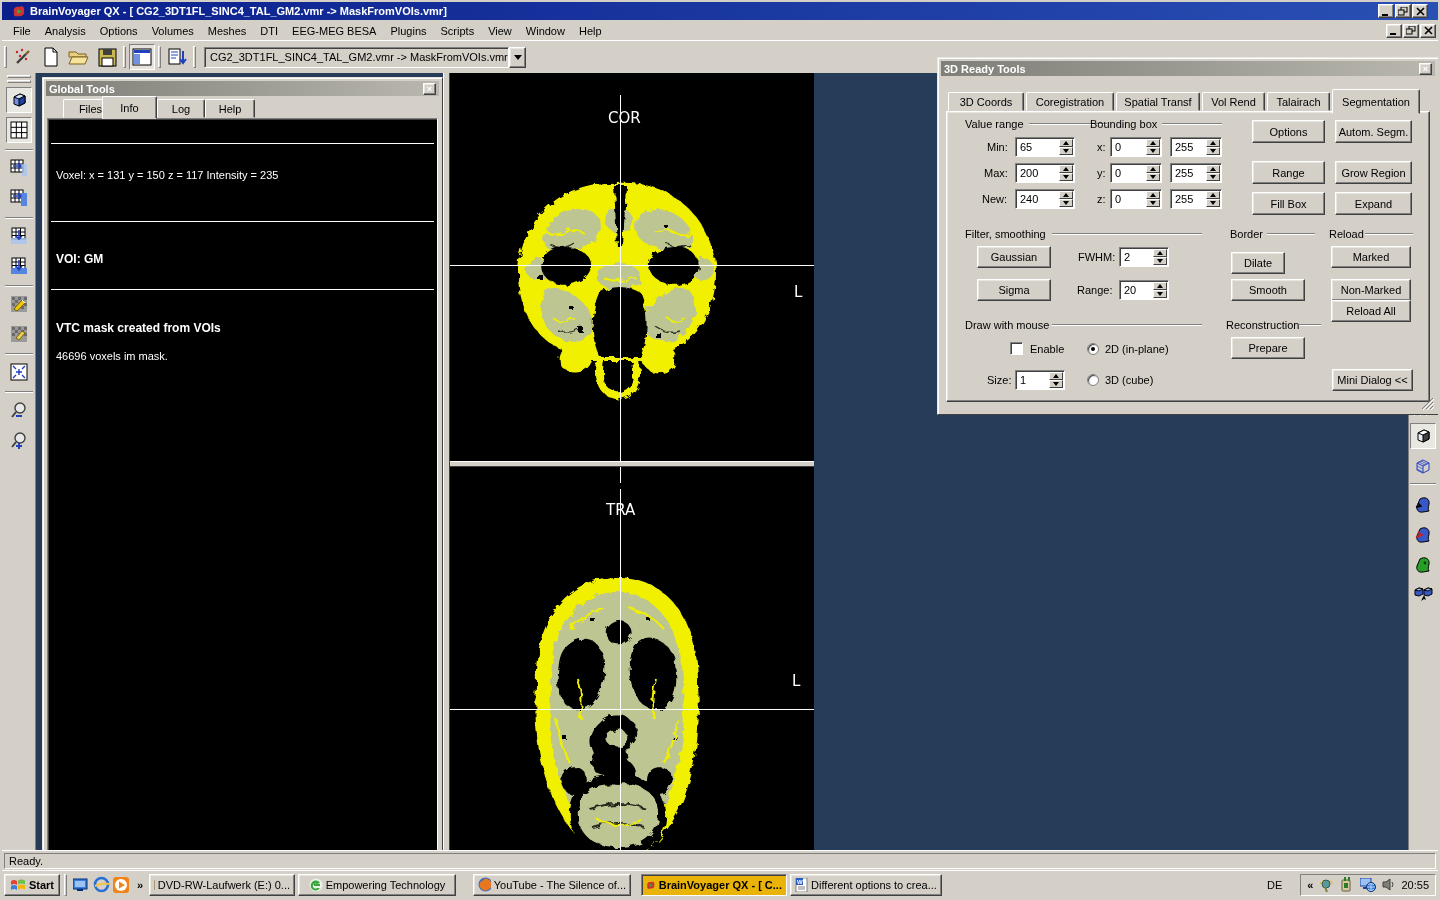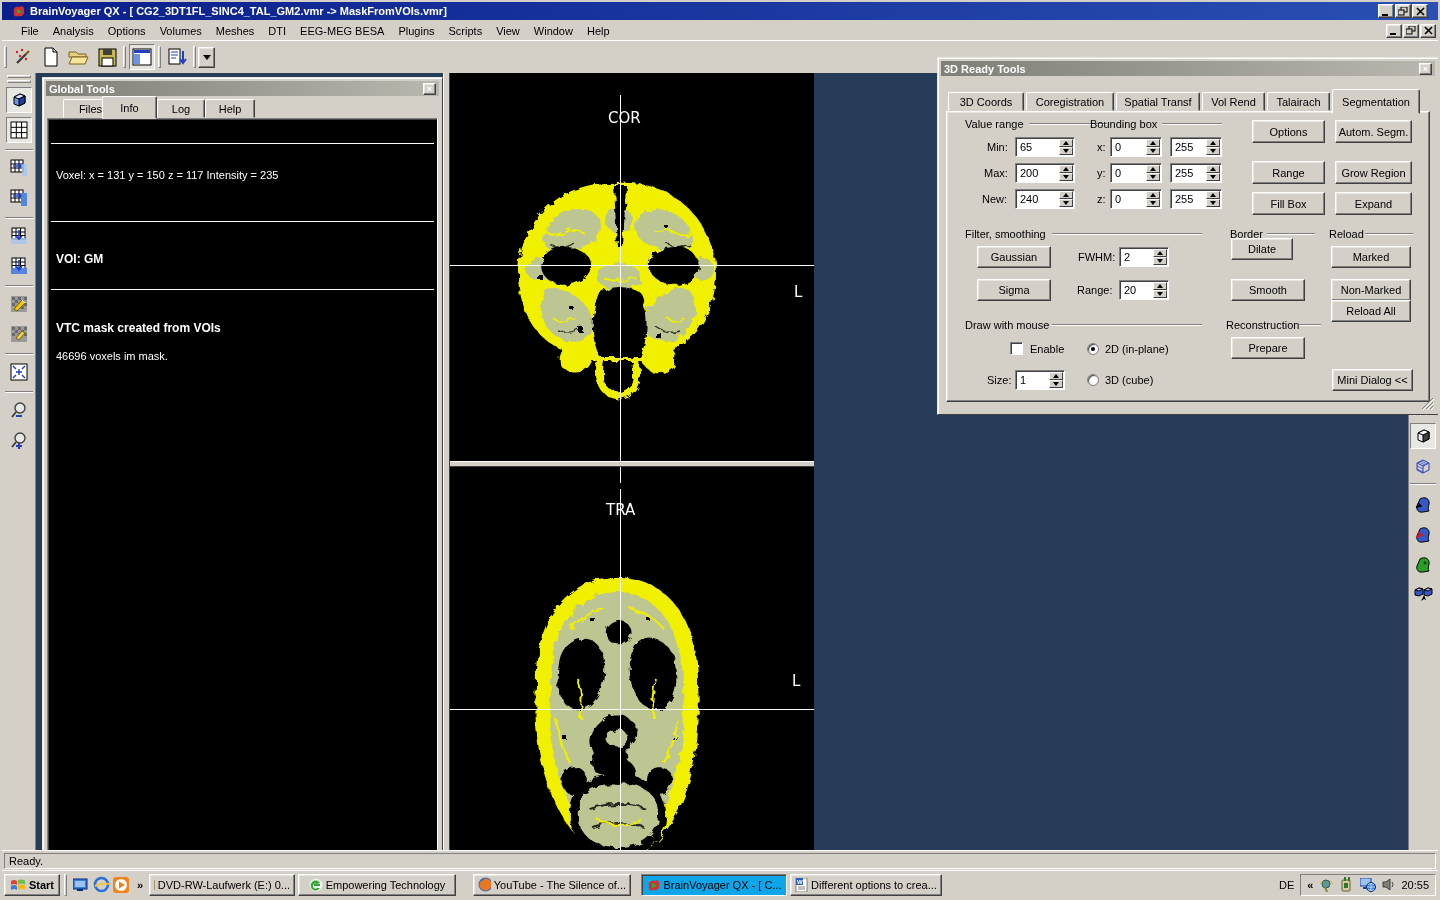--- a/index.html
+++ b/index.html
@@ -11,21 +11,21 @@
   .raised{border:1px solid;border-color:#ffffff #404040 #404040 #ffffff;box-shadow:inset -1px -1px 0 #808080,inset 1px 1px 0 #e8e6e0;background:#d4d0c8;}
   .sunken{border:1px solid;border-color:#808080 #ffffff #ffffff #808080;box-shadow:inset 1px 1px 0 #404040;background:#fff;}
   .btn3d{position:absolute;background:#d4d0c8;border:1px solid;border-color:#ffffff #404040 #404040 #ffffff;
     box-shadow:inset -1px -1px 0 #808080,inset 1px 1px 0 #e8e6e0;display:flex;align-items:center;justify-content:center;font-size:11px;cursor:default;}
   .etch{position:absolute;height:2px;border-top:1px solid #808080;border-bottom:1px solid #ffffff;}
   .grip-v{width:3px;height:22px;border:1px solid;border-color:#fff #808080 #808080 #fff;margin:0 2px;}
   
   .titlebar{position:absolute;left:0;top:0;right:0;height:18px;background:linear-gradient(90deg,#0a1e8c,#2a50b4);
     color:#fff;display:flex;align-items:center;padding:0 10px;font-weight:bold;}
   .wbtn{width:16px;height:14px;margin-left:1px;display:flex;align-items:center;justify-content:center;flex:none;}
-  .menubar{position:absolute;left:8px;top:19px;right:0;height:19px;display:flex;align-items:center;padding-left:4px;text-align:right;}
+  .menubar{position:absolute;left:0;top:19px;right:0;height:19px;display:flex;align-items:center;padding-left:4px;text-align:right;}
   .menu-item{padding:2px 7px;}
   .toolbar{position:absolute;left:0;top:38px;right:0;height:33px;border-top:1px solid #fff;display:flex;align-items:center;}
   .tbtn{width:26px;height:26px;display:flex;align-items:center;justify-content:center;margin:0 1px;background:#d4d0c8;}
   .tbtn.pressed{border:1px solid;border-color:#808080 #fff #fff #808080;background:#e6e3dc;}
   
   .mdi{position:absolute;left:0;top:71px;right:0;bottom:48px;background:#263c59;overflow:hidden;}
   .lstrip{position:absolute;left:0;top:0;bottom:0;width:34px;background:#d4d0c8;border-right:1px solid #808080;}
   .rstrip{position:absolute;right:0;top:0;bottom:0;width:30px;background:#d4d0c8;border-left:1px solid #808080;}
   .sicon{position:absolute;left:4px;width:26px;height:26px;display:flex;align-items:center;justify-content:center;}
   .sicon.pressed{border:1px solid;border-color:#808080 #fff #fff #808080;background:#e9e7e1;}
@@ -58,21 +58,21 @@
   .vsplit{position:absolute;left:441px;top:0;bottom:0;width:7px;background:#d4d0c8;border-left:1px solid #fff;border-right:1px solid #404040;}
   .hsplit{position:absolute;left:0;width:364px;height:6px;background:#d4d0c8;border-top:1px solid #fff;border-bottom:1px solid #404040;}
   
   .blackpane{position:absolute;background:#000;border:1px solid;border-color:#808080 #fff #fff #808080;box-shadow:inset 1px 1px 0 #404040;color:#fff;}
   .hr{position:absolute;left:3px;right:3px;height:1px;background:#fff;}
   
   .statusbar{position:absolute;left:0;right:0;bottom:28px;height:20px;background:#d4d0c8;border-top:1px solid #fff;display:flex;align-items:center;padding:1px 2px;}
   .statusfield{flex:1;height:16px;border:1px solid;border-color:#808080 #fff #fff #808080;padding:1px 4px;}
   .taskbar{position:absolute;left:0;right:0;bottom:0;height:28px;background:#d4d0c8;border-top:1px solid #fff;display:flex;align-items:center;padding:0 2px;}
   .task{height:22px;margin-right:3px;display:flex;align-items:center;padding:0 4px;gap:3px;overflow:hidden;white-space:nowrap;flex:none;}
-  .task.active{border-color:#808080 #fff #fff #808080;background:#0ea5e9;font-weight:normal;box-shadow:inset 1px 1px 0 #404040;}
+  .task.active{border-color:#808080 #fff #fff #808080;background:#eab308;font-weight:bold;box-shadow:inset 1px 1px 0 #404040;}
   .tray{margin-left:auto;height:22px;border:1px solid;border-color:#808080 #fff #fff #808080;display:flex;align-items:center;padding:0 6px;gap:6px;}
   .qlico{width:18px;height:18px;display:flex;align-items:center;justify-content:center;margin:0 1px;flex:none;}
 </style>
 </head>
 <body>
 
 <div class="screen">
 
   <div class="titlebar">
     <svg width="14" height="14" viewBox="0 0 14 14" style="margin-right:4px;flex:none">
@@ -174,20 +174,23 @@
       </div>
     <div class="grip-v"></div>
     <div class="tbtn">
         <svg width="20" height="20">
           <rect x="2" y="2" width="11" height="15" fill="#fff" stroke="#000"></rect>
           <path d="M4,5h7M4,8h7M4,11h5" stroke="#2040c0"></path>
           <path d="M16,4v11M13,12l3,4l3-4" stroke="#2040c0" stroke-width="2" fill="none"></path>
         </svg>
       </div>
     <div class="grip-v"></div>
+    <div class="sunken" style="width:305px;height:21px;margin-left:6px;display:flex;align-items:center;padding-left:5px;background:#d4d0c8;">
+      <span style="white-space:nowrap;overflow:hidden">CG2_3DT1FL_SINC4_TAL_GM2.vmr  -&gt;  MaskFromVOIs.vmr</span>
+    </div>
     <div class="raised" style="width:17px;height:21px;display:flex;align-items:center;justify-content:center;">
         <svg width="8" height="5">
           <path d="M0,0h8L4,5z" fill="#000"></path>
         </svg>
       </div>
   </div>
 
   <div class="mdi">
 
     <div class="lstrip"></div>
@@ -584,21 +587,21 @@
             <div class="sb dn"></div>
           </div></div>
       <span class="glabel" style="left:130px;top:172px">Range:</span>
       <div class="spin" style="left:172px;top:168px;width:50px"><span>20</span><div class="spinb">
             <div class="sb up"></div>
             <div class="sb dn"></div>
           </div></div>
 
       <span class="glabel" style="left:283px;top:116px">Border</span>
       <div class="etch" style="left:320px;top:121px;width:48px"></div>
-      <div class="btn3d" style="left:284px;top:126px;width:62px;height:22px">
+      <div class="btn3d" style="left:284px;top:140px;width:54px;height:22px">
           <span>Dilate</span>
         </div>
       <div class="btn3d" style="left:284px;top:167px;width:74px;height:22px">
           <span>Smooth</span>
         </div>
 
       <span class="glabel" style="left:382px;top:116px">Reload</span>
       <div class="etch" style="left:418px;top:121px;width:48px"></div>
       <div class="btn3d" style="left:384px;top:134px;width:80px;height:22px">
           <span>Marked</span>
@@ -711,21 +714,21 @@
     <div class="btn3d task" style="position:static;width:152px">
       <svg width="13" height="14">
           <rect x="1" y="0" width="11" height="14" fill="#fff" stroke="#808080"></rect>
           <rect x="1" y="0" width="7" height="7" fill="#2a5cc8"></rect>
           <text x="2" y="6" font-size="6" fill="#fff" font-family="Liberation Sans,sans-serif" font-weight="bold">W</text>
           <path d="M3,9h7M3,11h7" stroke="#808080"></path>
         </svg>
       <span>Different options to crea...</span>
     </div>
 
-    <div style="margin-left:auto;display:flex;align-items:center;gap:0">
+    <div style="margin-left:auto;display:flex;align-items:center;gap:12px">
       <span style="padding:2px 6px">DE</span>
       <div class="tray">
         <span style="font-weight:bold">«</span>
         <svg width="15" height="15">
             <circle cx="7" cy="7" r="4" fill="#5a9a9a" stroke="#2a5a5a"></circle>
             <path d="M1,3q2-3 3-3M14,3q-2-3-3-3" stroke="#e8b020" fill="none" transform="translate(0,4)"></path>
             <path d="M6,10l2,5" stroke="#808040" stroke-width="2"></path>
           </svg>
         <svg width="14" height="15">
             <rect x="2" y="3" width="8" height="11" rx="1" fill="#d8c8a0" stroke="#606040"></rect>

